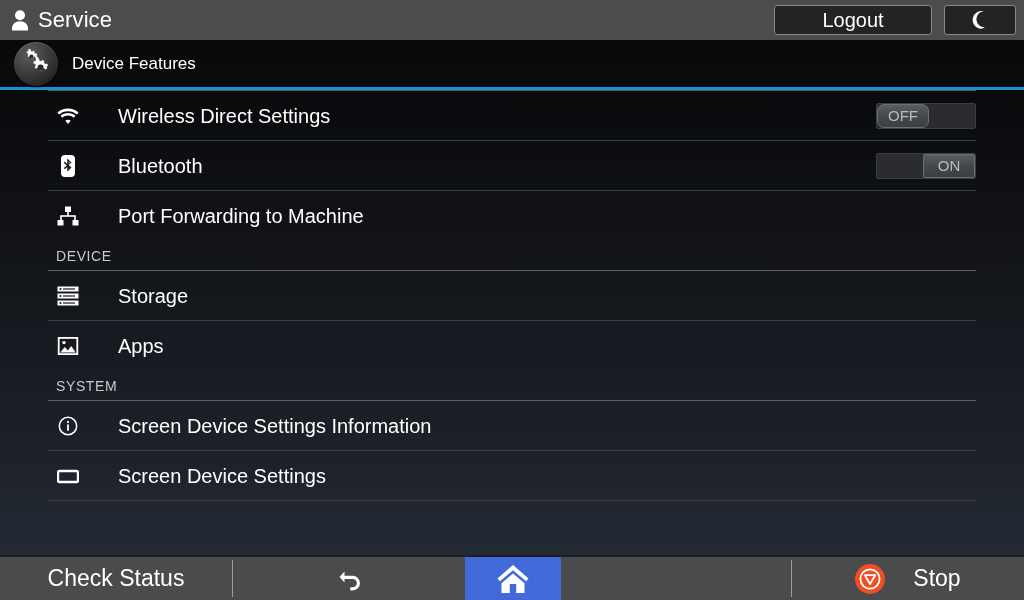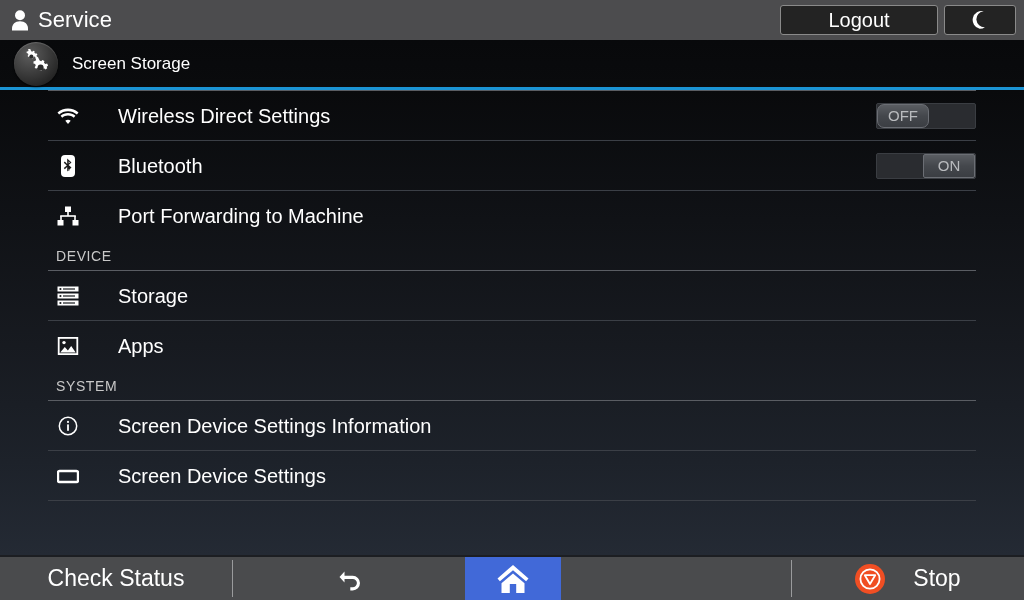--- a/index.html
+++ b/index.html
@@ -17,21 +17,21 @@
     background:#4c4c4e;
     display:flex; align-items:center;
     padding:0 8px 0 10px;
     position:relative;
   }
   .user-icon { width:20px; height:22px; flex:0 0 20px; margin-right:8px; }
   .title-text {
     color:#ffffff; font-size:22px; line-height:22px;
     letter-spacing:0.1px; font-weight:400;
   }
-  .titlebar-actions { margin-left:auto; display:flex; align-items:center; gap:6px; }
+  .titlebar-actions { margin-left:auto; display:flex; align-items:center; gap:12px; }
   .btn-dark {
     background:#232323; border:1px solid #8a8a8a; border-radius:3px;
     color:#ffffff; font-size:20px; line-height:20px;
     display:flex; align-items:center; justify-content:center;
   }
   .btn-logout { width:158px; height:30px; }
   .btn-moon { width:72px; height:30px; }
   .moon-icon { width:20px; height:20px; }
 
   
@@ -164,21 +164,21 @@
     <span class="gear-badge">
       <svg viewBox="0 0 30 30" xmlns="http://www.w3.org/2000/svg">
         <g fill="#ffffff">
           <path d="M10.2 2.2l1.1.5.9-1 1.4.6-.2 1.4 1 .9 1.4-.2.6 1.4-1 .9.5 1.1-1.2.8-1-1-1.3.4-.5 1.3-1.5-.1-.4-1.4-1.3-.5-1.1.8-1-1.1.8-1.2-.4-1.3-1.4-.4.1-1.5 1.4-.3.5-1.3-.8-1.1 1.1-1 1.2.8z"></path>
           <circle cx="10.4" cy="7.6" r="2" fill="#2c2c2c"></circle>
           <path d="M18.6 11.6l1.6.6 1.2-1.3 2 1-.4 1.8 1.3 1.2 1.8-.4 1 2-1.4 1.2.5 1.6-1.7 1.1-1.4-1.2-1.7.6-.6 1.7-2.1-.2-.5-1.8-1.7-.7-1.5 1-1.4-1.6 1.1-1.5-.5-1.7-1.8-.6.2-2.1 1.8-.4.7-1.7-1-1.5 1.6-1.4 1.5 1.1z"></path>
           <circle cx="19.6" cy="18.6" r="3" fill="#2c2c2c"></circle>
         </g>
       </svg>
     </span>
-    <span class="subheader-text">Screen Storage</span>
+    <span class="subheader-text">Device Features</span>
   </div>
 
   <div class="list-area">
 
     <div class="sep"></div>
 
     <div class="row">
       <span class="row-icon">
         <svg width="22" height="18" viewBox="0 0 22 18" xmlns="http://www.w3.org/2000/svg">
           <g fill="#ffffff">

